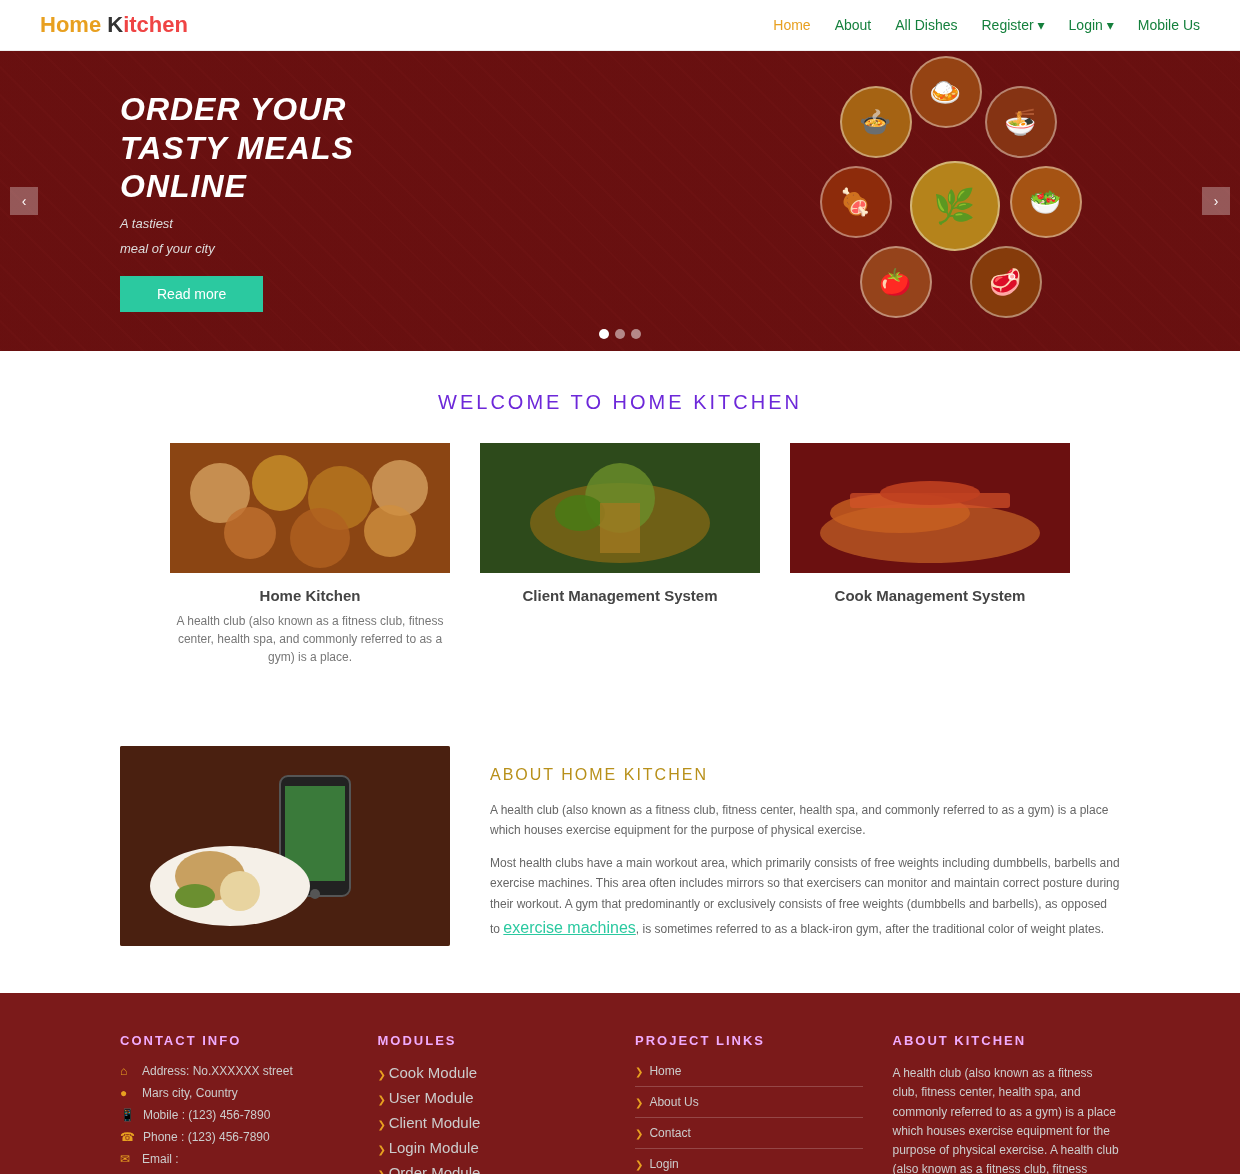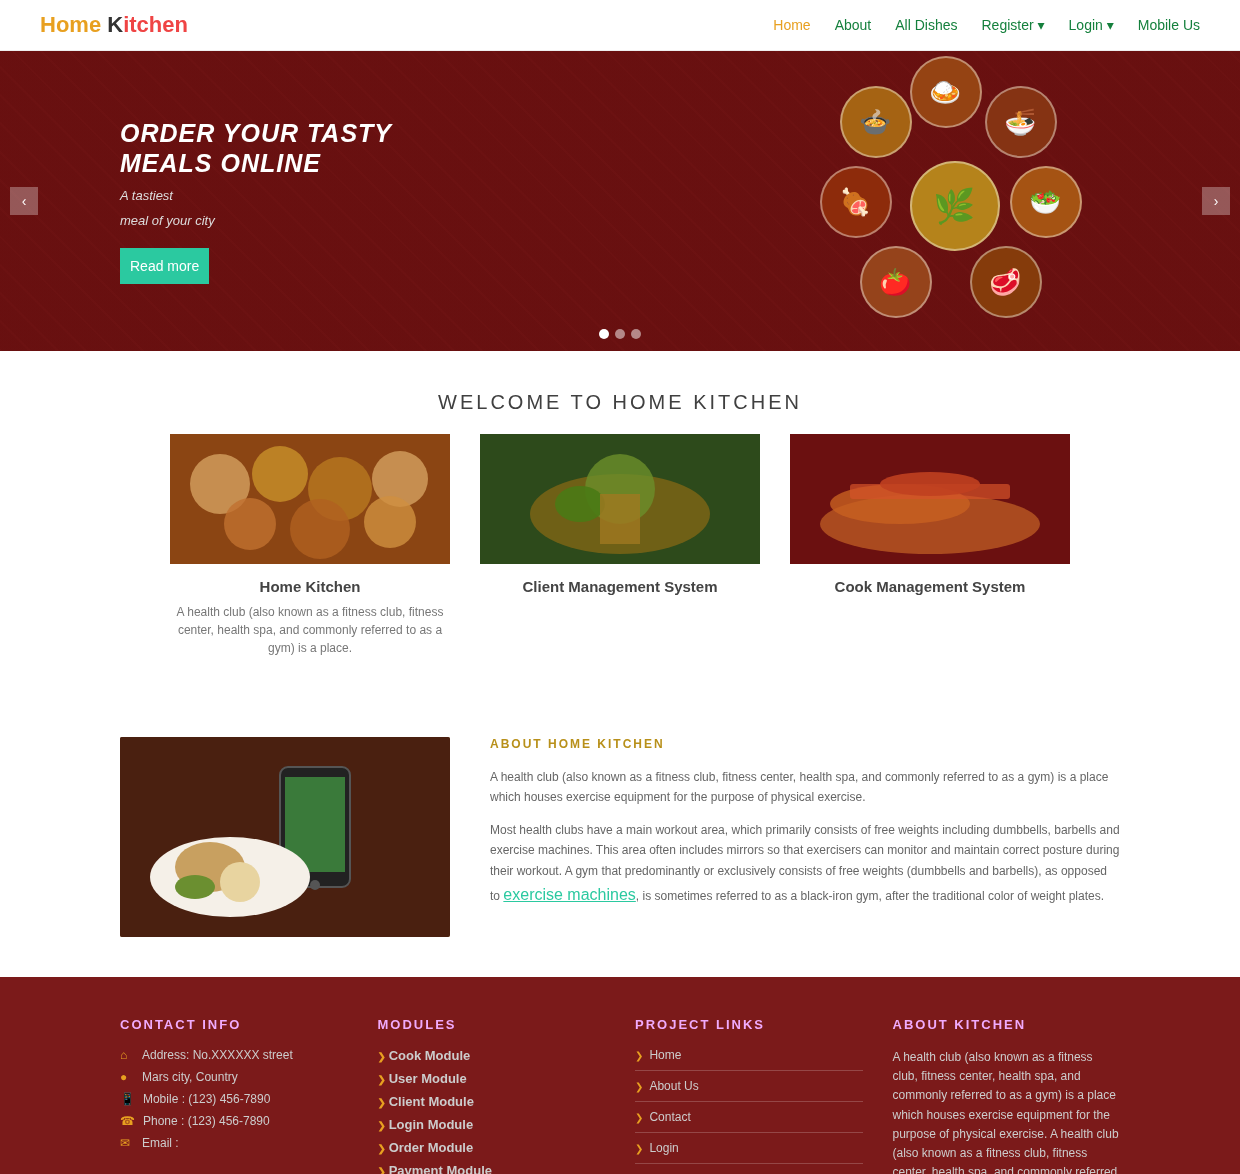--- a/index.html
+++ b/index.html
@@ -23,26 +23,26 @@
       background: linear-gradient(rgba(120,20,20,0.65), rgba(120,20,20,0.65)),
                   repeating-linear-gradient(45deg, #8b2020 0px, #8b2020 2px, #6b1010 2px, #6b1010 20px);
       overflow: hidden; display: flex; align-items: center;
     }
     .hero-bg {
       position: absolute; inset: 0;
       background: linear-gradient(rgba(100,15,15,0.7), rgba(100,15,15,0.7));
     }
     .hero-content { position: relative; z-index: 2; padding-left: 120px; max-width: 420px; }
     .hero-content h1 {
-      font-size: 25px; font-weight: 900; font-style: italic; color: #fff;
+      font-size: 32px; font-weight: 900; font-style: italic; color: #fff;
       line-height: 1.2; text-transform: uppercase; letter-spacing: 1px;
     }
     .hero-content p { color: #ddd; font-size: 13px; font-style: italic; margin-top: 10px; }
     .hero-btn {
-      display: inline-block; margin-top: 20px; padding: 10px 10px;
+      display: inline-block; margin-top: 20px; padding: 10px 37px;
       background: #2bc9a0; color: #fff; border: none; cursor: pointer;
       font-size: 14px; text-decoration: none;
     }
     .hero-nav-btn {
       position: absolute; top: 50%; transform: translateY(-50%);
       background: rgba(255,255,255,0.3); border: none; color: #fff;
       width: 28px; height: 28px; cursor: pointer; font-size: 14px;
       display: flex; align-items: center; justify-content: center; z-index: 5;
     }
     .hero-nav-left { left: 10px; }
@@ -53,22 +53,22 @@
     }
     .hero-dot {
       width: 10px; height: 10px; border-radius: 50%;
       background: rgba(255,255,255,0.5);
     }
     .hero-dot.active { background: #fff; }
 
     
     .welcome { padding: 40px 120px; text-align: center; }
     .welcome h2 {
-      font-size: 20px; letter-spacing: 3px; color: #404040;
-      font-weight: 300; margin-bottom: 20px; text-transform: uppercase;
+      font-size: 20px; letter-spacing: 3px; color: #6d28d9;
+      font-weight: 300; margin-bottom: 29px; text-transform: uppercase;
     }
     .cards { display: flex; gap: 30px; justify-content: center; }
     .card { flex: 1; max-width: 280px; text-align: center; }
     .card-img {
       width: 100%; height: 130px; object-fit: cover;
       background: #ccc; margin-bottom: 14px;
       display: flex; align-items: center; justify-content: center;
       font-size: 40px; overflow: hidden;
     }
     .card-img-1 { background: linear-gradient(135deg, #d4a060, #8b4513); }
@@ -80,35 +80,35 @@
     
     .about-section { display: flex; padding: 40px 120px; gap: 40px; align-items: flex-start; }
     .about-img {
       width: 330px; min-width: 330px; height: 200px;
       background: linear-gradient(135deg, #5c3317, #c8a060);
       display: flex; align-items: center; justify-content: center;
       font-size: 50px; border-radius: 2px; overflow: hidden;
     }
     .about-text { flex: 1; }
     .about-text h2 {
-      font-size: 12px; color: #b8901a; letter-spacing: 2px;
-      text-transform: uppercase; margin-bottom: 16px; font-weight: 700;
+      font-size: 16px; color: #b8901a; letter-spacing: 2px;
+      text-transform: uppercase; margin-bottom: 16px; font-weight: 400; margin-top: 20px;
     }
     .about-text p { font-size: 12px; color: #666; line-height: 1.7; margin-bottom: 12px; }
     .about-text a { color: #2bc9a0; text-decoration: underline; font-size: 16px; }
 
     
     footer { background: #7b1a1a; color: #ddd; padding: 40px 120px 0; }
     .footer-grid { display: grid; grid-template-columns: 1fr 1fr 1fr 1fr; gap: 30px; padding-bottom: 30px; }
     .footer-col h4 {
       font-size: 13px; color: #f0abfc; letter-spacing: 2px;
       text-transform: uppercase; margin-bottom: 16px; font-weight: 600;
     }
     .footer-col ul { list-style: none; }
-    .footer-col ul li { margin-bottom: 8px; font-size: 13px; color: #ccc; font-weight: bold; }
+    .footer-col ul li { margin-bottom: 8px; font-size: 15px; color: #ccc; }
     .footer-col ul li::before { content: '❯ '; color: #e8a020; font-size: 10px; }
     .footer-col ul li a { color: #ccc; text-decoration: none; }
     .contact-item { display: flex; align-items: flex-start; gap: 8px; margin-bottom: 8px; font-size: 12px; color: #ccc; }
     .contact-icon { color: #e8a020; min-width: 14px; }
     .footer-col p { font-size: 12px; color: #ccc; line-height: 1.6; }
 
     
     .footer-col .proj-link {
       display: flex; align-items: center; gap: 6px;
       padding-bottom: 8px; margin-bottom: 8px;

